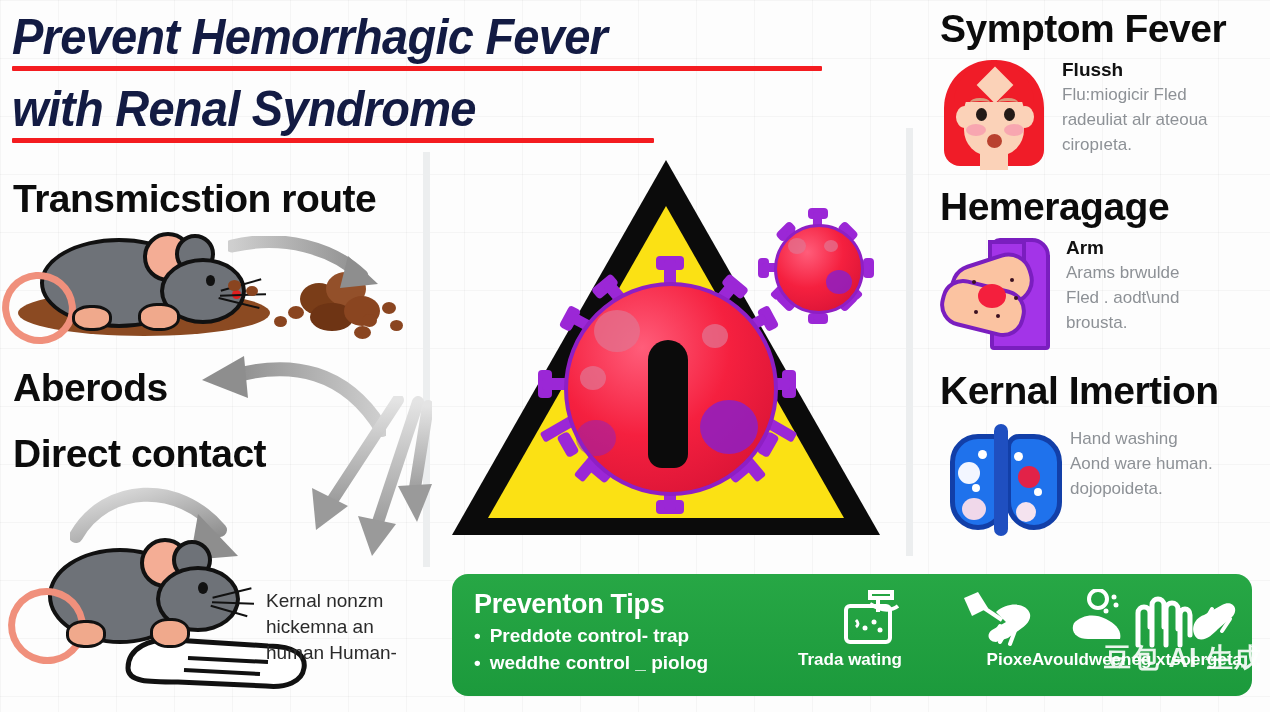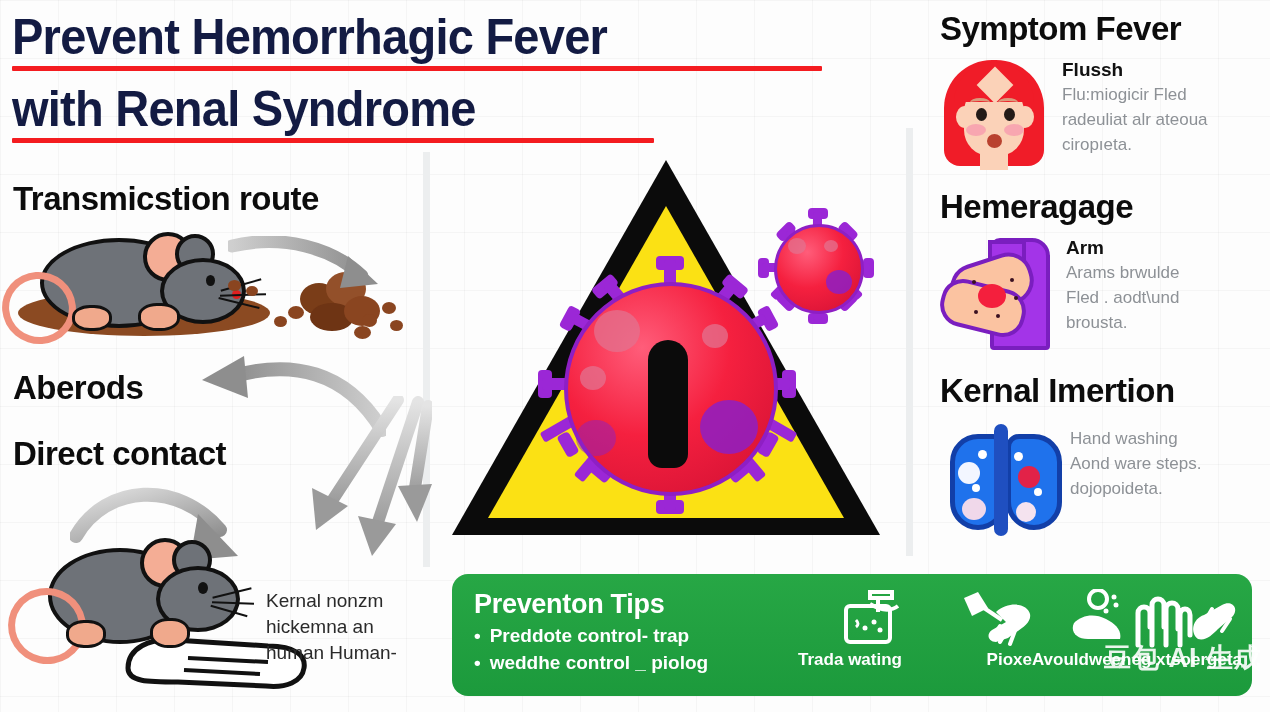--- a/index.html
+++ b/index.html
@@ -13,21 +13,21 @@
     position:relative;width:1270px;height:712px;
     background:#fdfdfd;
     background-image:
       linear-gradient(to right, rgba(0,0,0,0.030) 1px, transparent 1px),
       linear-gradient(to bottom, rgba(0,0,0,0.030) 1px, transparent 1px);
     background-size:58px 58px;
     overflow:hidden;
   }
 
   
-  #title-block{position:absolute;left:12px;top:4px;width:830px;}
+  #title-block{position:absolute;left:12px;top:4px;width:830px;font-style:italic;}
   .title-line{
     position:relative;display:block;
     color:#131b43;
     font-weight:bold;
     font-size:50px;
     line-height:66px;
     letter-spacing:-0.8px;
     white-space:nowrap;
     transform:scaleX(0.94);
     transform-origin:left center;
@@ -37,21 +37,21 @@
   #rule2{width:642px;}
 
   
   .vdiv{position:absolute;width:7px;background:#eceeef;}
   #vdiv-left{left:423px;top:152px;height:415px;}
   #vdiv-right{left:906px;top:128px;height:428px;}
 
   
   .sec-head{
     position:absolute;color:#0c0c0c;font-weight:bold;
-    font-size:33px;line-height:38px;white-space:nowrap;
+    font-size:39px;line-height:38px;white-space:nowrap;
     letter-spacing:-0.5px;
   }
   .sub-head{
     color:#111;font-weight:bold;font-size:19px;line-height:24px;
   }
   .body-txt{
     color:#8d9196;font-size:17px;line-height:25px;font-weight:400;
   }
   .dark-body{color:#2a2a2a;font-size:19px;line-height:26px;}
 
@@ -447,21 +447,21 @@
       <div class="kid-germ" style="left:14px;top:76px;width:24px;height:22px;background:#f0d8ea;"></div>
       <div class="kid-germ" style="left:70px;top:44px;width:22px;height:22px;background:#e22248;"></div>
       <div class="kid-germ" style="left:68px;top:80px;width:20px;height:20px;background:#f5e3ef;"></div>
       <div class="kid-germ" style="left:30px;top:28px;width:9px;height:9px;background:#ffffff;"></div>
       <div class="kid-germ" style="left:24px;top:62px;width:8px;height:8px;background:#ffffff;"></div>
       <div class="kid-germ" style="left:66px;top:30px;width:9px;height:9px;background:#ffffff;"></div>
       <div class="kid-germ" style="left:86px;top:66px;width:8px;height:8px;background:#ffffff;"></div>
     </div>
     <div class="r-txt" style="padding-top:4px;">
       <div class="body-txt">Hand washing</div>
-      <div class="body-txt">Aond ware steps.</div>
+      <div class="body-txt">Aond ware human.</div>
       <div class="body-txt">dojopoideta.</div>
     </div>
   </div>
 
   <div id="green-bar">
     <div id="tips-block">
       <div id="tips-title">Preventon Tips</div>
       <div class="tip-li">Preddote control- trap</div>
       <div class="tip-li">weddhe control _ piolog</div>
     </div>

